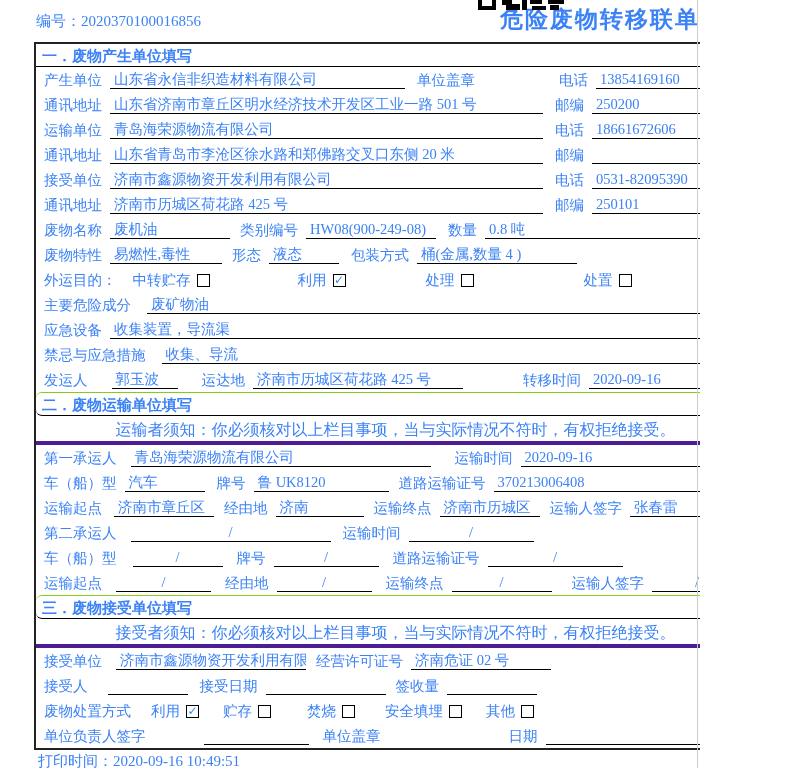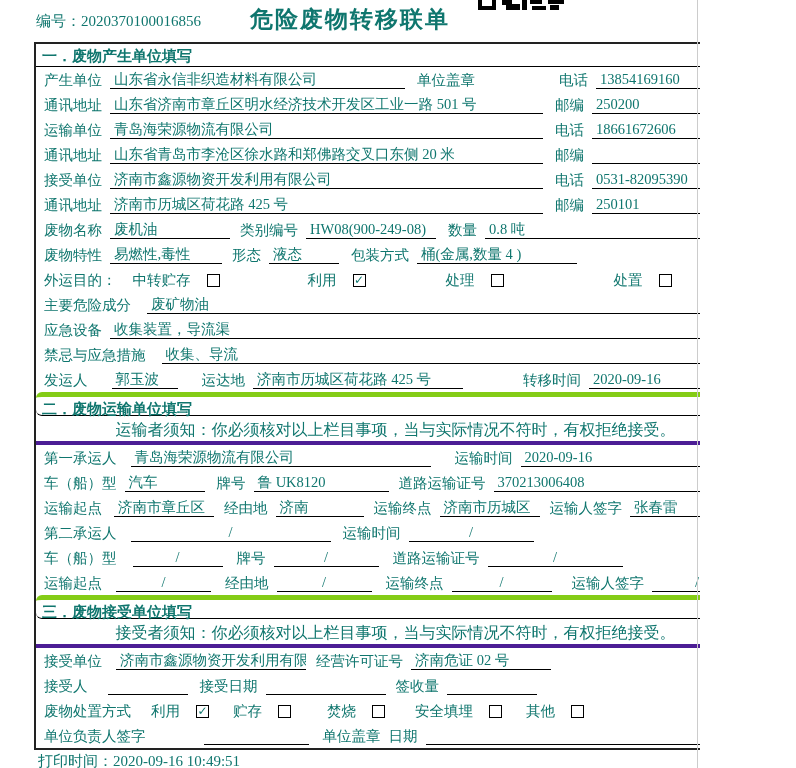--- a/index.html
+++ b/index.html
@@ -1,55 +1,55 @@
 <!DOCTYPE html>
 <html><head>
 <meta charset="utf-8">
 <style>
   html,body{margin:0;padding:0;background:#fff;}
   .page{
     position:relative;width:700px;height:768px;background:#ffffff;
-    font-family:"Liberation Serif","DejaVu Serif",serif;color:#0f766e;overflow:hidden;
+    font-family:"Liberation Serif","DejaVu Serif",serif;color:#3b82f6;overflow:hidden;
   }
   .page::after{content:'';position:absolute;right:2px;top:0;bottom:0;width:1px;background:#cccccc;}
   .doc-header{position:relative;height:42px;}
   .serial{position:absolute;left:36px;top:12px;font-size:15px;white-space:nowrap;}
   .doc-title{
-    position:absolute;left:0;right:0;top:4px;text-align:center;
+    position:absolute;left:0;right:0;top:4px;text-align:right;
     font-family:"Liberation Sans","DejaVu Sans",sans-serif;
     font-size:23px;font-weight:700;letter-spacing:2px;
   }
   .qr{position:absolute;right:136px;top:0;line-height:0;}
   .form-table{
     position:absolute;left:34px;top:42px;width:723px;
     border:2px solid #222;box-sizing:border-box;background:#fff;
   }
   .section-header{
     font-family:"Liberation Sans","DejaVu Sans",sans-serif;
     font-weight:700;font-size:15px;height:23px;line-height:21px;
     padding:1px 6px 0 6px;border-bottom:1px solid #000;box-sizing:border-box;
     white-space:nowrap;
   }
-  .section + .section .section-header{border-top:5px solid #84cc16;height:24px;border-radius:6px;}
+  .section + .section .section-header{border-top:1px solid #84cc16;height:24px;border-radius:6px;}
   .note-row{
     height:29px;line-height:27px;padding:0 8px;border-bottom:4px solid #4c1d95;
     box-sizing:border-box;font-size:16px;white-space:nowrap;text-align:center;
   }
   .row{
     display:flex;align-items:flex-end;height:25px;box-sizing:border-box;
     padding:0 8px 3px 8px;font-size:14.5px;white-space:nowrap;
   }
   .lbl{flex:none;padding-right:8px;line-height:18px;}
   .val{
     border-bottom:1px solid #000;padding:0 4px;line-height:18px;
     box-sizing:border-box;min-height:18px;overflow:hidden;
   }
   .val.flex{flex:1;}
   .cb{display:flex;align-items:center;line-height:18px;}
-  .cbl{padding-right:16px;}
+  .cbl{padding-right:6px;}
   .box{
     flex:none;width:13px;height:13px;border:1px solid #000;box-sizing:border-box;
     font-size:12px;line-height:11px;text-align:center;
     font-family:"DejaVu Sans","Liberation Sans",sans-serif;
   }
   .doc-footer{position:absolute;left:38px;top:752px;font-size:15px;white-space:nowrap;}
 </style>
 </head>
 <body>
 
@@ -263,21 +263,21 @@
           </span>
           <span class="cb" style="margin-left: 24px;">
             <span class="cbl">其他</span>
             <span class="box"></span>
           </span>
         </div>
         <div class="row">
           <span class="lbl">单位负责人签字</span>
           <span class="val" style="width: 105px; margin-left: 50px;"></span>
           <span class="lbl" style="margin-left: 14px;">单位盖章</span>
-          <span class="lbl" style=" text-align: right;">日期</span>
+          <span class="lbl" style="margin-left: 120px; text-align: right;">日期</span>
           <span class="val flex"></span>
         </div>
       </div>
     </div>
 
   <div class="doc-footer">
     <span>打印时间：</span><span>2020-09-16 10:49:51</span>
   </div>
 
 </div>

